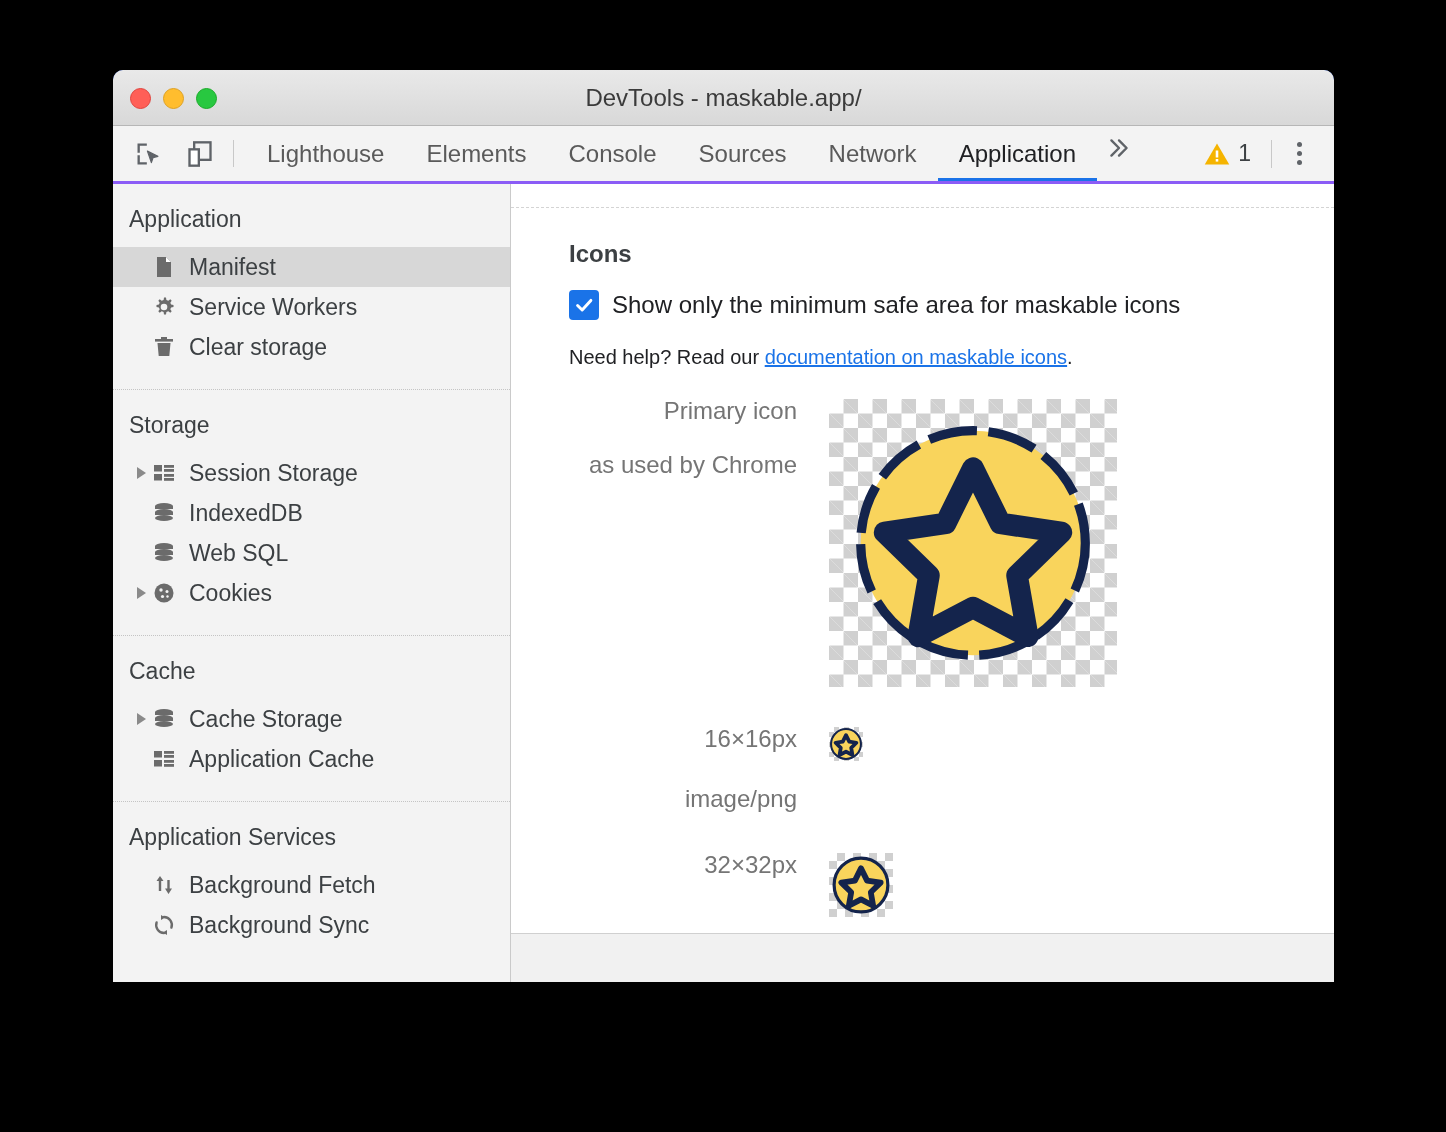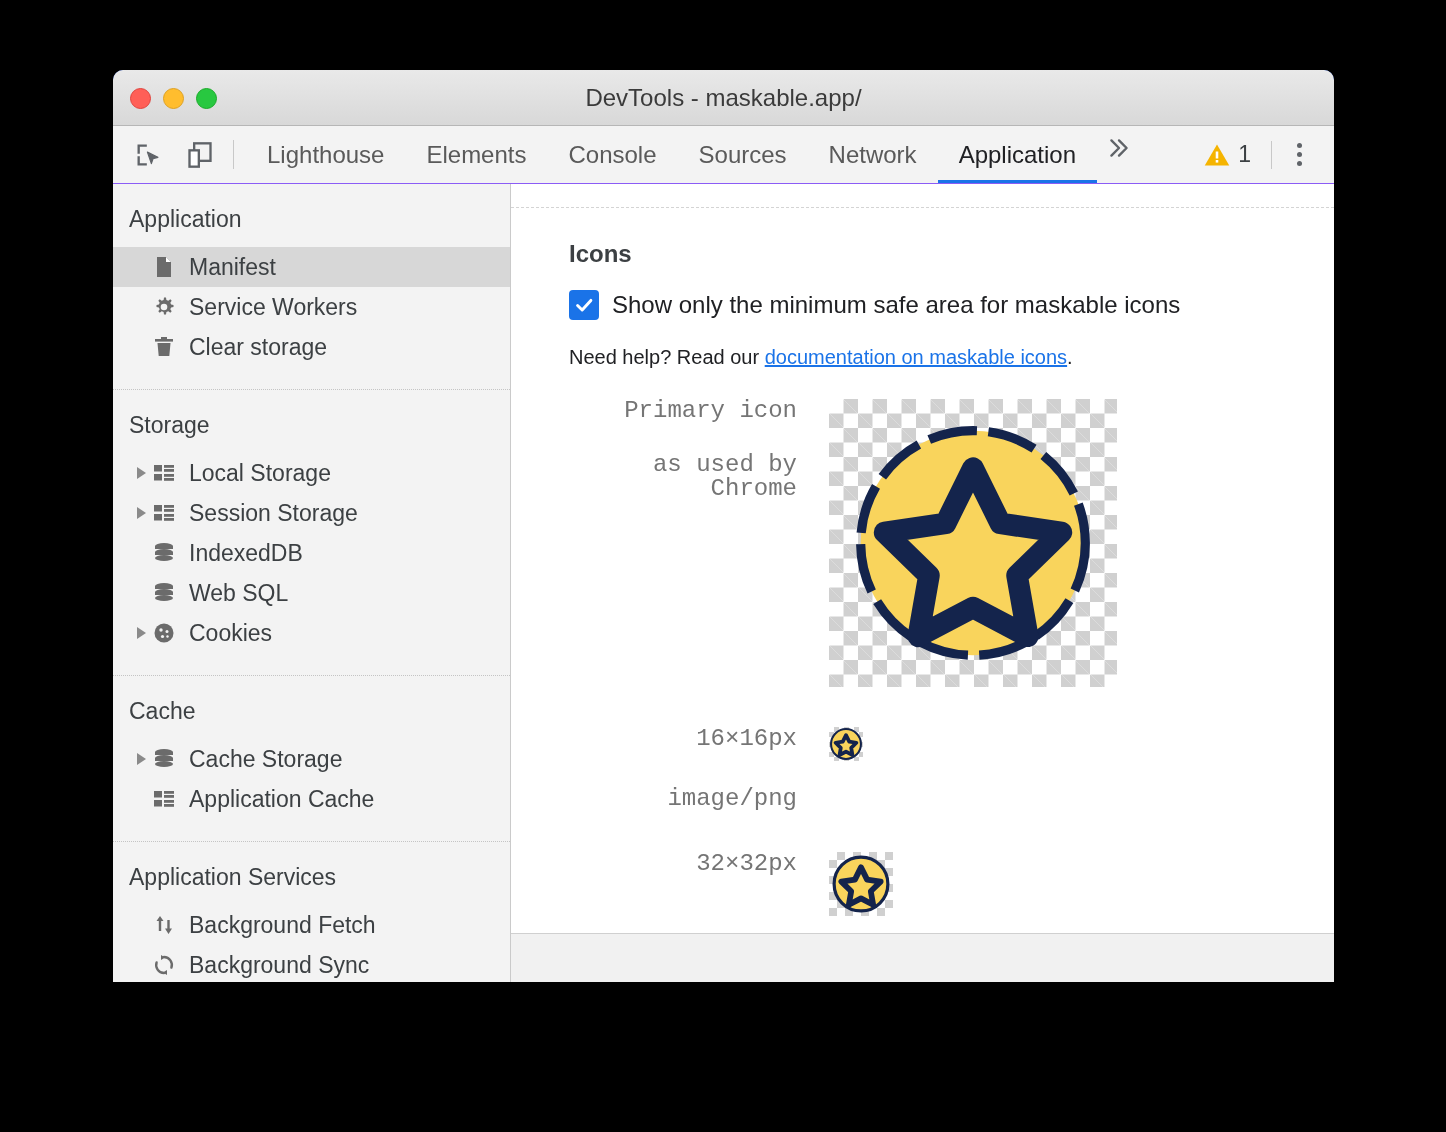--- a/index.html
+++ b/index.html
@@ -61,21 +61,21 @@
     font-size: 24px;
     color: #3b3b3b;
     font-family: "Liberation Sans", sans-serif;
   }
 
   
   .dt-toolbar {
     position: relative;
     height: 58px;
     background: #f3f3f3;
-    border-bottom: 1px solid #8b5cf6;
+    border-bottom: 3px solid #8b5cf6;
     display: flex;
     align-items: stretch;
     box-sizing: border-box;
   }
   .tool-icons {
     display: flex;
     align-items: center;
     padding-left: 16px;
     gap: 14px;
   }
@@ -279,21 +279,20 @@
     color: #1a73e8;
     text-decoration: underline;
   }
 
   
   .icon-grid {
     display: grid;
     grid-template-columns: 228px auto;
     column-gap: 32px;
     align-items: start;
-    font-family: Liberation Mono, monospace;
   }
   .ic-label {
     font-size: 24px;
     color: #757575;
     text-align: right;
     line-height: 1.0;
   }
   .ic-label .l2 { display: block; margin-top: 30px; }
 
   .checker {
@@ -435,34 +434,20 @@
                 <path d="M5.5 8 h13 l-1.2 13 H6.7 Z" fill="#6b6b6b"></path>
               </svg>
             </span>
             <span>Clear storage</span>
           </div>
         </div>
 
         <div class="sb-group sb-group-pad">
           <div class="sb-title">Storage</div>
 
-          <div class="sb-item indent">
-            <span class="tri"></span>
-            <span class="ico">
-              <svg width="24" height="24" viewBox="0 0 24 24">
-                <rect x="2" y="4" width="8" height="6.5" fill="#6b6b6b"></rect>
-                <rect x="12" y="4" width="10" height="2.8" fill="#6b6b6b"></rect>
-                <rect x="12" y="8" width="10" height="2.8" fill="#6b6b6b"></rect>
-                <rect x="2" y="13" width="8" height="6.5" fill="#6b6b6b"></rect>
-                <rect x="12" y="13" width="10" height="2.8" fill="#6b6b6b"></rect>
-                <rect x="12" y="17" width="10" height="2.8" fill="#6b6b6b"></rect>
-              </svg>
-            </span>
-            <span>Local Storage</span>
-          </div>
 
           <div class="sb-item indent">
             <span class="tri"></span>
             <span class="ico">
               <svg width="24" height="24" viewBox="0 0 24 24">
                 <rect x="2" y="4" width="8" height="6.5" fill="#6b6b6b"></rect>
                 <rect x="12" y="4" width="10" height="2.8" fill="#6b6b6b"></rect>
                 <rect x="12" y="8" width="10" height="2.8" fill="#6b6b6b"></rect>
                 <rect x="2" y="13" width="8" height="6.5" fill="#6b6b6b"></rect>
                 <rect x="12" y="13" width="10" height="2.8" fill="#6b6b6b"></rect>

